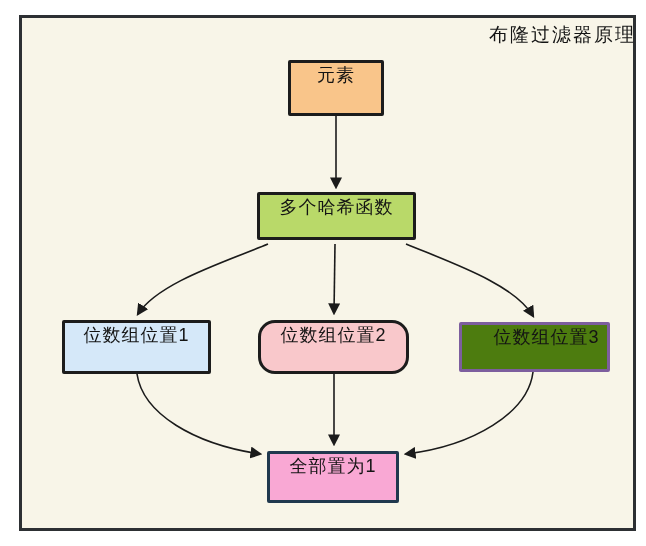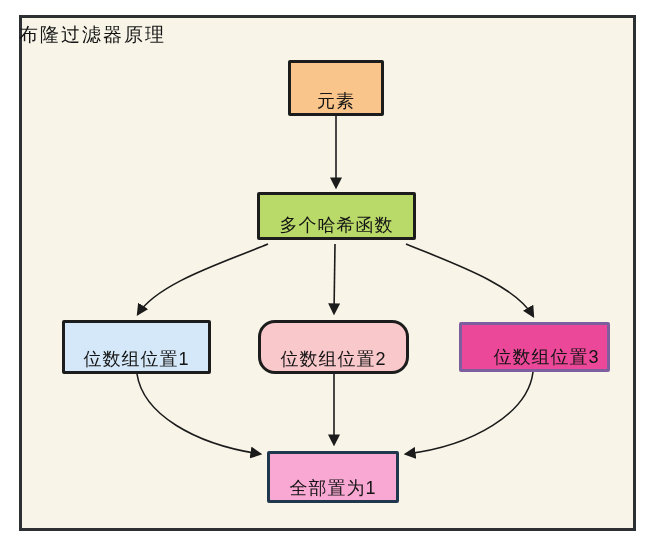--- a/index.html
+++ b/index.html
@@ -20,21 +20,21 @@
     height: 516px;
     box-sizing: border-box;
     border: 3px solid #2d3033;
     background: #f8f5e8;
   }
   .diagram-title {
     position: absolute;
     left: 19px;
     top: 22px;
     width: 617px;
-    text-align: left;
+    text-align: right;
     font-size: 19px;
     color: #141414;
     letter-spacing: 2px;
   }
   .edges {
     position: absolute;
     left: 0;
     top: 0;
     width: 646px;
     height: 546px;
@@ -43,21 +43,21 @@
   .edges path.edge {
     fill: none;
     stroke-width: 1.6px;
   }
   .node {
     position: absolute;
     box-sizing: border-box;
     border: 3px solid #1c1c1c;
     border-radius: 2px;
     display: flex;
-    align-items: flex-end;
+    align-items: flex-start;
     justify-content: center;
     font-size: 18px;
     color: #141414;
     letter-spacing: 1px;
   }
   .node-element        { left: 288px; top: 60px;  width: 96px;  height: 56px; }
   .node-hash-functions { left: 257px; top: 192px; width: 159px; height: 48px; }
   .node-bit-position-1 { left: 62px;  top: 320px; width: 149px; height: 54px; }
   .node-bit-position-2 { left: 258px; top: 320px; width: 151px; height: 54px; border-radius: 17px; }
   .node-bit-position-3 { left: 459px; top: 322px; width: 151px; height: 50px; }
@@ -94,19 +94,19 @@
 </div>
 
 <div class="node node-bit-position-1" style="background: rgb(213, 232, 249); border-color: rgb(28, 28, 28);">
   <span>位数组位置1</span>
 </div>
 
 <div class="node node-bit-position-2" style="background: rgb(249, 200, 203); border-color: rgb(28, 28, 28);">
   <span>位数组位置2</span>
 </div>
 
-<div class="node node-bit-position-3" style="background: #ec4899; border-color: rgb(125, 94, 158); padding-left: 24px;">
+<div class="node node-bit-position-3" style="background: #4d7c0f; border-color: rgb(125, 94, 158); padding-left: 24px;">
   <span>位数组位置3</span>
 </div>
 
 <div class="node node-set-all" style="background: #f9a8d4; border-color: rgb(32, 56, 78);">
   <span>全部置为1</span>
 </div>
 
 </body></html>

